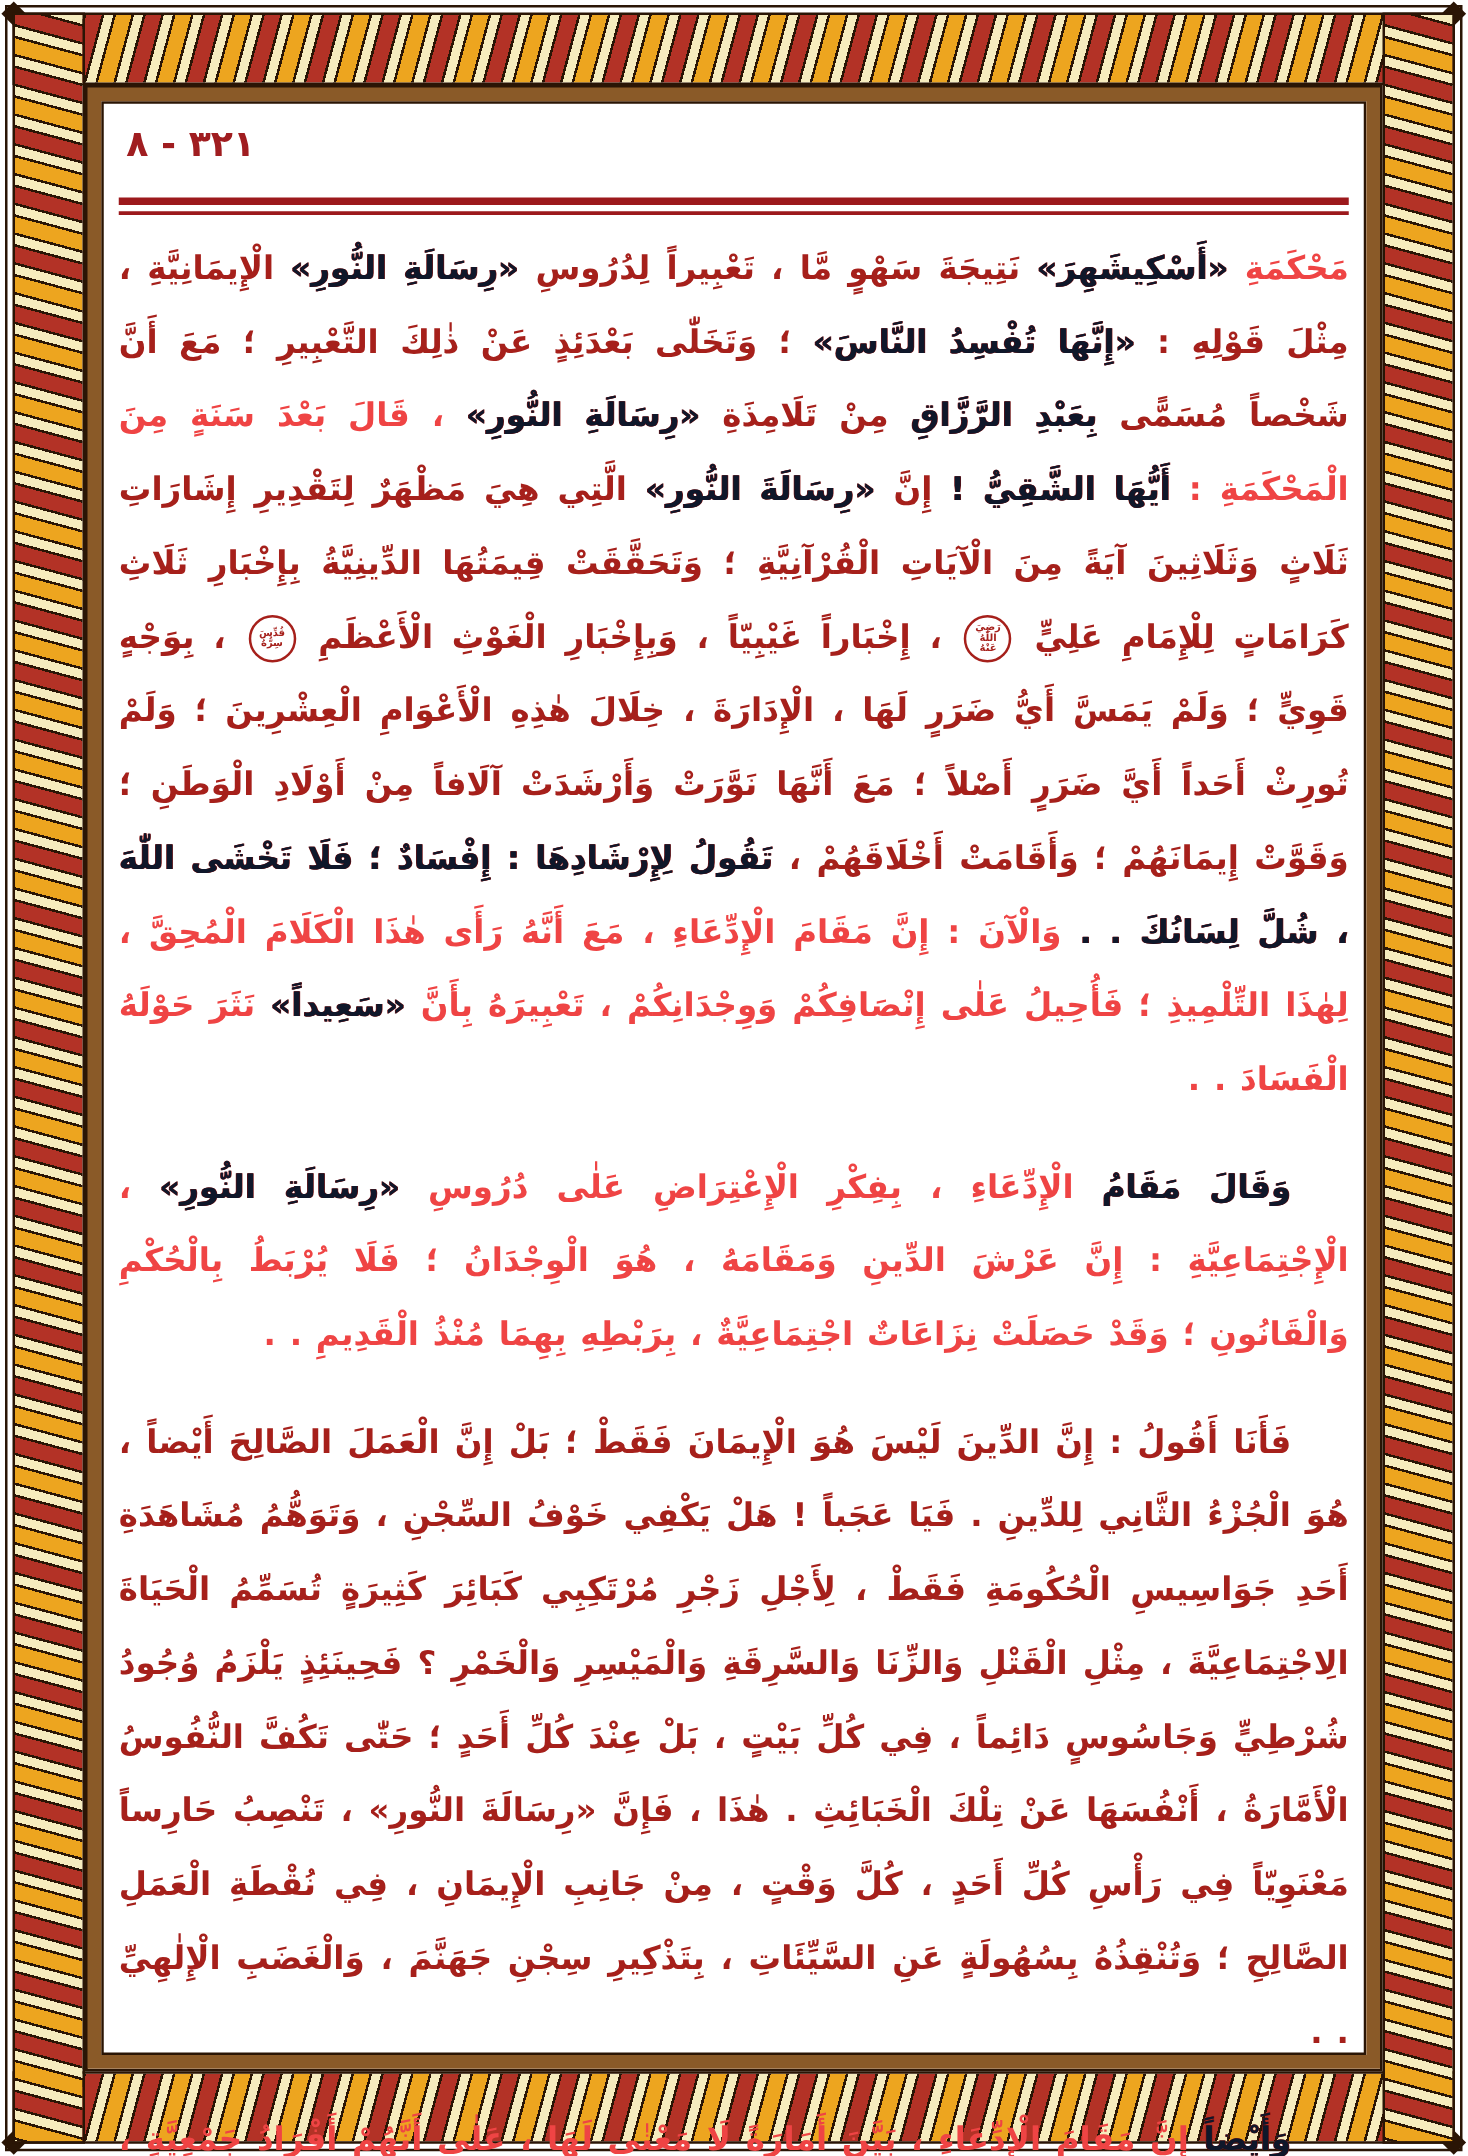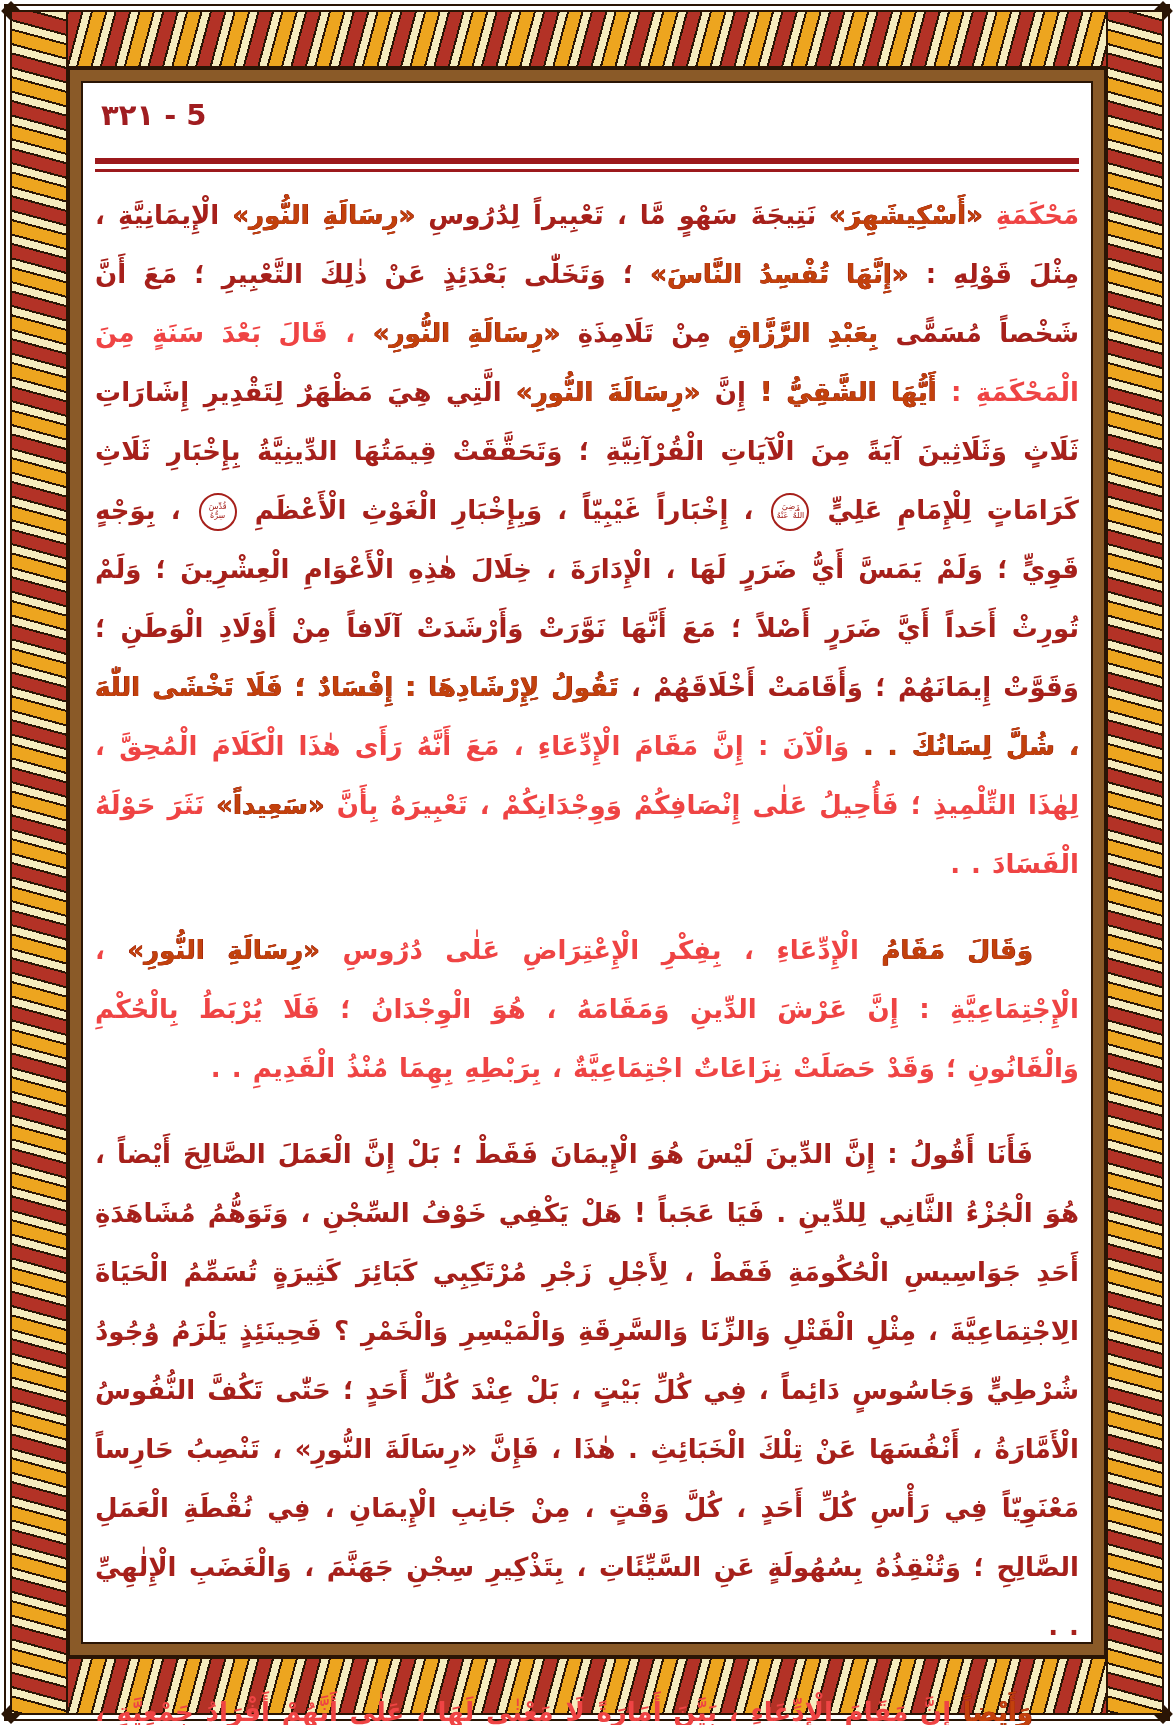--- a/index.html
+++ b/index.html
@@ -73,29 +73,29 @@
     font-weight:bold;
     line-height:59px;
     text-align:justify;
     color:#151515;
     word-spacing:2px;
   }
   .para.indent{text-indent:46px;}
   .seg-black{color:#ef4444;}
   .seg-red{color:#a6201b;}
   .seg-em{
-    color:#c2410c;
+    color:#0f172a;
     text-shadow:0.4px 0 0 #8a1310, -0.4px 0 0 #8a1310;
   }
   .badge{
     display:inline-flex;align-items:center;justify-content:center;
     width:38px;height:38px;border-radius:50%;
     border:2px solid #a6201b;
     color:#a6201b;
-    font-size:8px;line-height:1.05;font-weight:normal;
+    font-size:8px;line-height:1.05;font-weight:bold;
     text-align:center;text-indent:0;
     vertical-align:middle;
     padding:2px;box-sizing:border-box;
     text-shadow:none;
     margin:0 3px;
   }
 </style>
 </head>
 <body>
 
@@ -108,21 +108,21 @@
     <div class="corner-spur spur-br"></div>
   </div>
   <div class="band band-h band-top"></div>
   <div class="band band-h band-bottom"></div>
   <div class="band band-v band-left"></div>
   <div class="band band-v band-right"></div>
   <div class="frame-inner"></div>
 
   <div class="content">
     <div class="header-row">
-      <div class="page-label">٣٢١ - 5</div>
+      <div class="page-label">٣٢١ - ٨</div>
     </div>
     <div class="title-rule"></div>
     <div class="body-text" id="body-text">
         <p class="para"><span class="seg-black">مَحْكَمَةِ </span><span class="seg-em">«أَسْكِيشَهِرَ»</span><span class="seg-red"> نَتِيجَةَ سَهْوٍ مَّا ، تَعْبِيراً لِدُرُوسِ </span><span class="seg-em">«رِسَالَةِ النُّورِ»</span><span class="seg-red"> الْإِيمَانِيَّةِ ، مِثْلَ قَوْلِهِ : </span><span class="seg-em">«إِنَّهَا تُفْسِدُ النَّاسَ»</span><span class="seg-red"> ؛ وَتَخَلّٰى بَعْدَئِذٍ عَنْ ذٰلِكَ التَّعْبِيرِ ؛ مَعَ أَنَّ شَخْصاً مُسَمًّى </span><span class="seg-em">بِعَبْدِ الرَّزَّاقِ</span><span class="seg-red"> مِنْ تَلَامِذَةِ </span><span class="seg-em">«رِسَالَةِ النُّورِ»</span><span class="seg-black"> ، قَالَ بَعْدَ سَنَةٍ مِنَ الْمَحْكَمَةِ : </span><span class="seg-em">أَيُّهَا الشَّقِيُّ !</span><span class="seg-red"> إِنَّ </span><span class="seg-em">«رِسَالَةَ النُّورِ»</span><span class="seg-red"> الَّتِي هِيَ مَظْهَرٌ لِتَقْدِيرِ إِشَارَاتِ ثَلَاثٍ وَثَلَاثِينَ آيَةً مِنَ الْآيَاتِ الْقُرْآنِيَّةِ ؛ وَتَحَقَّقَتْ قِيمَتُهَا الدِّينِيَّةُ بِإِخْبَارِ ثَلَاثِ كَرَامَاتٍ لِلْإِمَامِ عَلِيٍّ </span><span class="badge">رَضِيَ اللّٰهُ عَنْهُ</span><span class="seg-red"> ، إِخْبَاراً غَيْبِيّاً ، وَبِإِخْبَارِ الْغَوْثِ الْأَعْظَمِ </span><span class="badge">قُدِّسَ سِرُّهُ</span><span class="seg-red"> ، بِوَجْهٍ قَوِيٍّ ؛ وَلَمْ يَمَسَّ أَيُّ ضَرَرٍ لَهَا ، الْإِدَارَةَ ، خِلَالَ هٰذِهِ الْأَعْوَامِ الْعِشْرِينَ ؛ وَلَمْ تُورِثْ أَحَداً أَيَّ ضَرَرٍ أَصْلاً ؛ مَعَ أَنَّهَا نَوَّرَتْ وَأَرْشَدَتْ آلَافاً مِنْ أَوْلَادِ الْوَطَنِ ؛ وَقَوَّتْ إِيمَانَهُمْ ؛ وَأَقَامَتْ أَخْلَاقَهُمْ ، </span><span class="seg-em">تَقُولُ لِإِرْشَادِهَا : إِفْسَادٌ ؛ فَلَا تَخْشَى اللّٰهَ ، شُلَّ لِسَانُكَ . .</span><span class="seg-black"> وَالْآنَ : إِنَّ مَقَامَ الْإِدِّعَاءِ ، مَعَ أَنَّهُ رَأَى هٰذَا الْكَلَامَ الْمُحِقَّ ، لِهٰذَا التِّلْمِيذِ ؛ فَأُحِيلُ عَلٰى إِنْصَافِكُمْ وَوِجْدَانِكُمْ ، تَعْبِيرَهُ بِأَنَّ </span><span class="seg-em">«سَعِيداً»</span><span class="seg-black"> نَثَرَ حَوْلَهُ الْفَسَادَ . .</span></p>
         <p class="para indent"><span class="seg-em">وَقَالَ مَقَامُ</span><span class="seg-black"> الْإِدِّعَاءِ ، بِفِكْرِ الْإِعْتِرَاضِ عَلٰى دُرُوسِ </span><span class="seg-em">«رِسَالَةِ النُّورِ»</span><span class="seg-black"> ، الْإِجْتِمَاعِيَّةِ : إِنَّ عَرْشَ الدِّينِ وَمَقَامَهُ ، هُوَ الْوِجْدَانُ ؛ فَلَا يُرْبَطُ بِالْحُكْمِ وَالْقَانُونِ ؛ وَقَدْ حَصَلَتْ نِزَاعَاتٌ اجْتِمَاعِيَّةٌ ، بِرَبْطِهِ بِهِمَا مُنْذُ الْقَدِيمِ . .</span></p>
         <p class="para indent"><span class="seg-red">فَأَنَا أَقُولُ : إِنَّ الدِّينَ لَيْسَ هُوَ الْإِيمَانَ فَقَطْ ؛ بَلْ إِنَّ الْعَمَلَ الصَّالِحَ أَيْضاً ، هُوَ الْجُزْءُ الثَّانِي لِلدِّينِ . فَيَا عَجَباً ! هَلْ يَكْفِي خَوْفُ السِّجْنِ ، وَتَوَهُّمُ مُشَاهَدَةِ أَحَدِ جَوَاسِيسِ الْحُكُومَةِ فَقَطْ ، لِأَجْلِ زَجْرِ مُرْتَكِبِي كَبَائِرَ كَثِيرَةٍ تُسَمِّمُ الْحَيَاةَ الِاجْتِمَاعِيَّةَ ، مِثْلِ الْقَتْلِ وَالزِّنَا وَالسَّرِقَةِ وَالْمَيْسِرِ وَالْخَمْرِ ؟ فَحِينَئِذٍ يَلْزَمُ وُجُودُ شُرْطِيٍّ وَجَاسُوسٍ دَائِماً ، فِي كُلِّ بَيْتٍ ، بَلْ عِنْدَ كُلِّ أَحَدٍ ؛ حَتّٰى تَكُفَّ النُّفُوسُ الْأَمَّارَةُ ، أَنْفُسَهَا عَنْ تِلْكَ الْخَبَائِثِ . هٰذَا ، فَإِنَّ </span><span class="seg-red">«رِسَالَةَ النُّورِ»</span><span class="seg-red"> ، تَنْصِبُ حَارِساً مَعْنَوِيّاً فِي رَأْسِ كُلِّ أَحَدٍ ، كُلَّ وَقْتٍ ، مِنْ جَانِبِ الْإِيمَانِ ، فِي نُقْطَةِ الْعَمَلِ الصَّالِحِ ؛ وَتُنْقِذُهُ بِسُهُولَةٍ عَنِ السَّيِّئَاتِ ، بِتَذْكِيرِ سِجْنِ جَهَنَّمَ ، وَالْغَضَبِ الْإِلٰهِيِّ . .</span></p>
         <p class="para indent"><span class="seg-em">وَأَيْضاً</span><span class="seg-black"> إِنَّ مَقَامَ الْإِدِّعَاءِ ، بَيَّنَ أَمَارَةً لَا مَعْنٰى لَهَا ، عَلٰى أَنَّهُمْ أَفْرَادُ جَمْعِيَّةٍ ، بِالتَّوْقِيعِ عَلٰى تَوَافُقِ رِسَالَةٍ ، تَوَافُقاً جَمِيلاً وَشَبِيهاً بِالْكَرَامَةِ فَوْقَ الْعَادَةِ . فَيَا عَجَباً ! هَلْ يُعْطٰى عُنْوَانُ الْجَمْعِيَّةِ</span></p>
       </div>
   </div>
 

